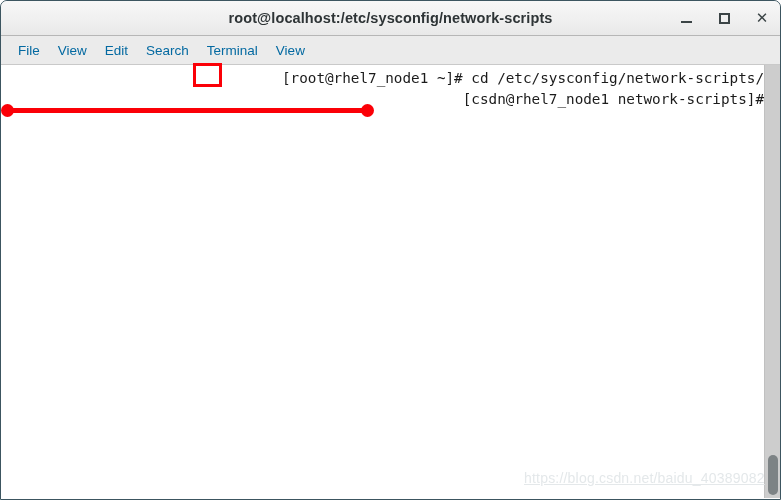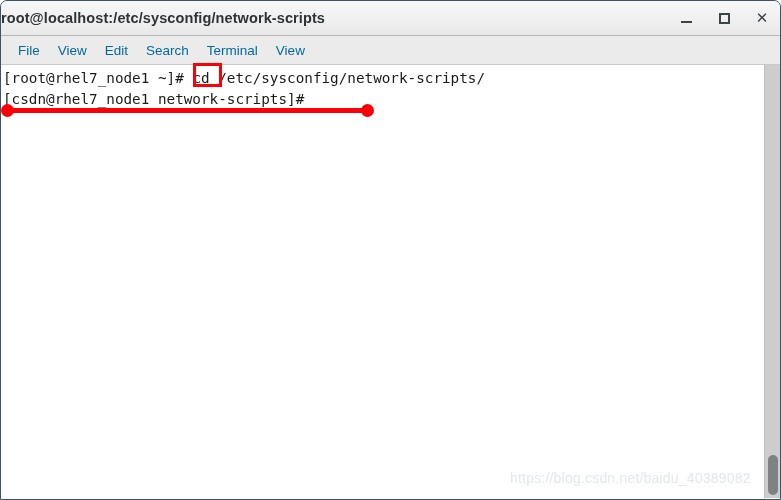--- a/index.html
+++ b/index.html
@@ -41,20 +41,21 @@
   .titlebar {
     position: relative;
     height: 35px;
     box-sizing: border-box;
     background: linear-gradient(to bottom, #f7f7f7 0%, #efefef 60%, #e8e8e8 100%);
     border-top-left-radius: 6px;
     border-top-right-radius: 6px;
     border-bottom: 1px solid #b6b6b6;
     display: flex;
     align-items: center;
+    justify-content: center;
   }
   .title-text {
     font-size: 14.5px;
     color: #2e3436;
     font-weight: bold;
     letter-spacing: 0.1px;
     white-space: nowrap;
   }
   .win-buttons {
     position: absolute;
@@ -117,20 +118,21 @@
     height: 433px;
     background: #ffffff;
     display: flex;
   }
   .term-body {
     position: relative;
     flex: 1 1 auto;
     background: #ffffff;
     padding: 3px 0 0 2px;
     overflow: hidden;
+    text-align: right;
   }
   .term-line {
     font-family: "DejaVu Sans Mono", "Liberation Mono", monospace;
     font-size: 14.3px;
     line-height: 21px;
     color: #1b1b1b;
     white-space: pre;
     letter-spacing: 0px;
   }
 
@@ -180,28 +182,29 @@
     border-radius: 50%;
     background: #fb0007;
     pointer-events: none;
   }
   .anno-dot.left  { left: 1px; }
   .anno-dot.right { left: 361px; }
 
   
   .watermark {
     position: absolute;
-    left: 510px;
+    left: 524px;
     top: 470px;
     font-size: 14px;
     color: #e4e8ea;
     white-space: nowrap;
     letter-spacing: 0.2px;
     pointer-events: none;
     font-family: "Liberation Sans", sans-serif;
+    text-decoration: underline;
   }
 </style>
 </head>
 <body>
 
 <div id="screen">
 
   <div class="window">
 
     <div class="titlebar">

